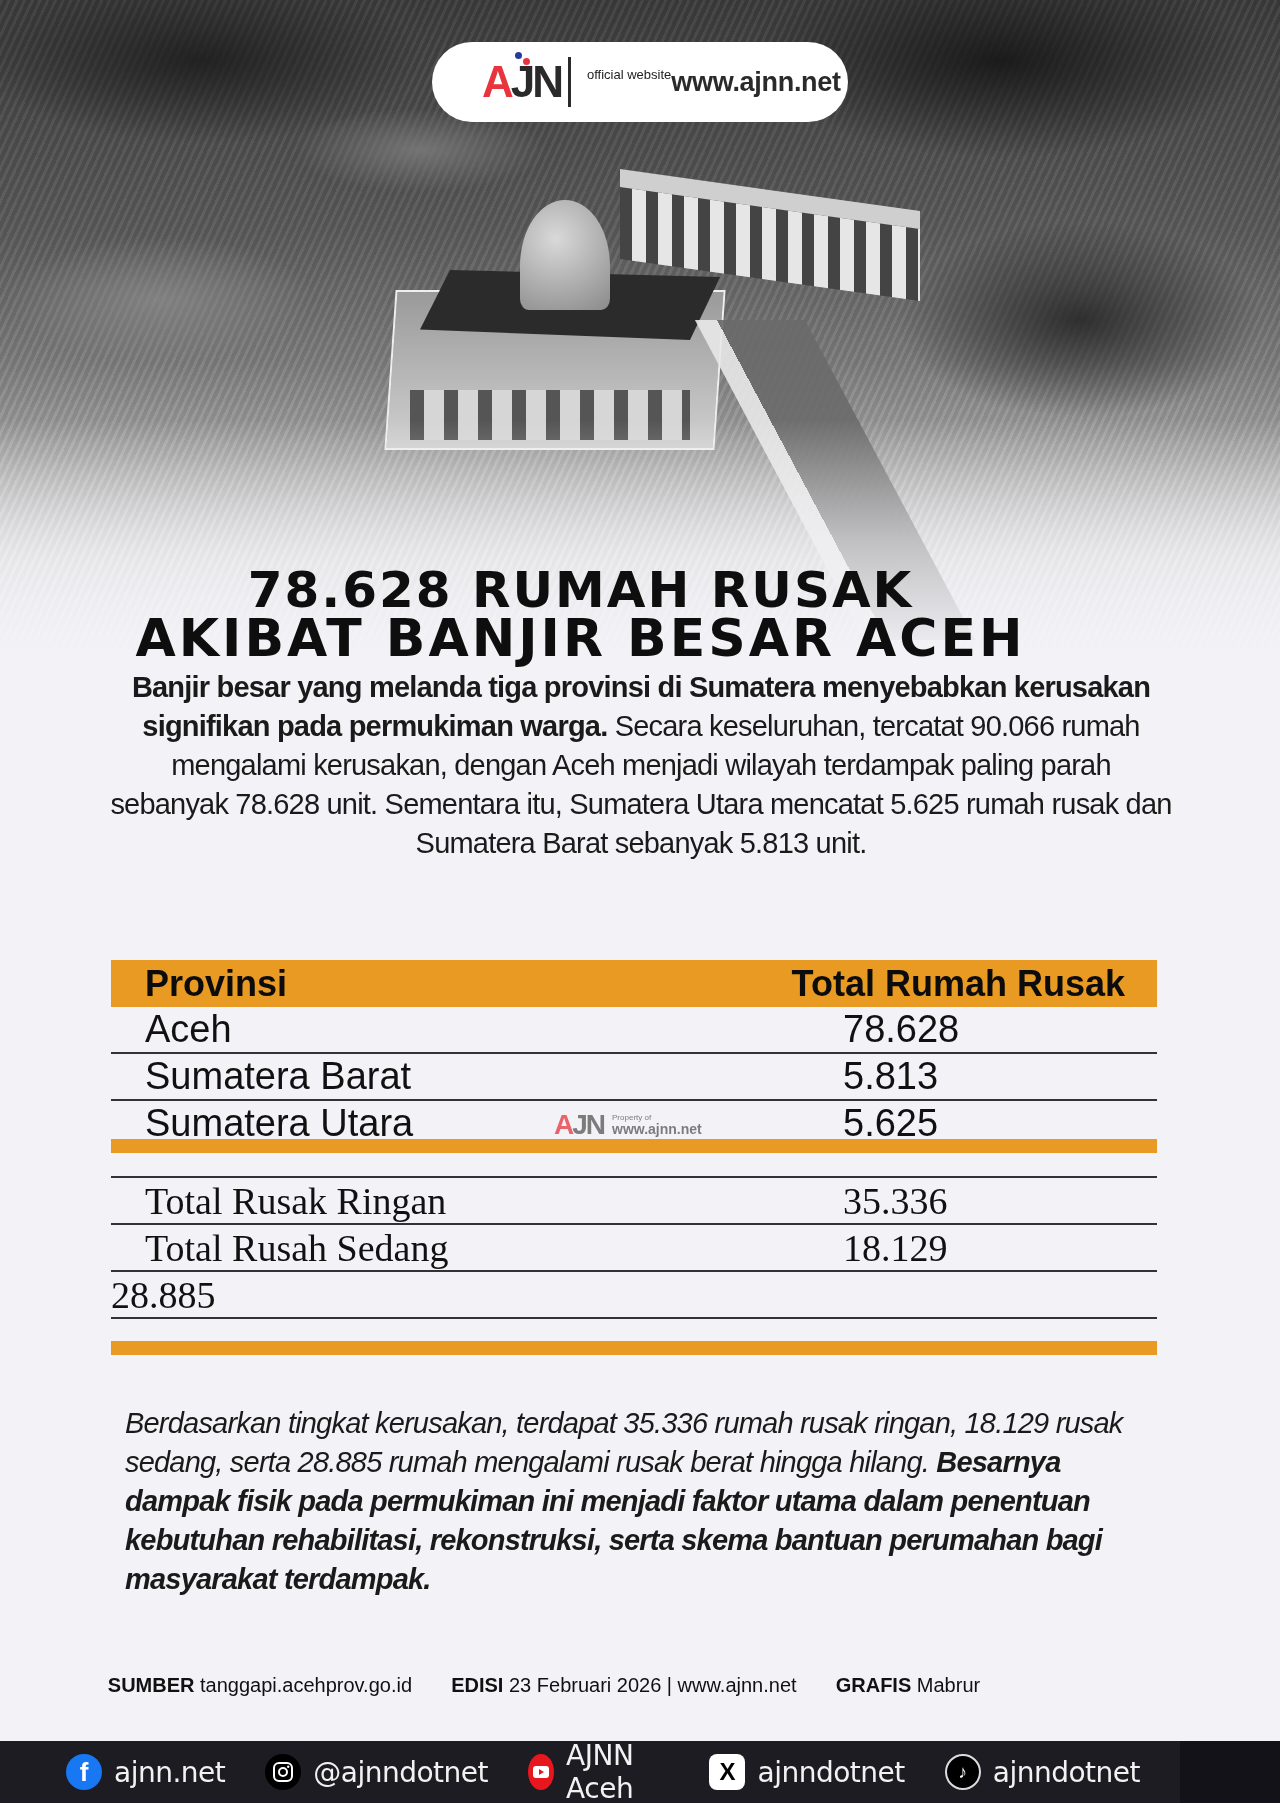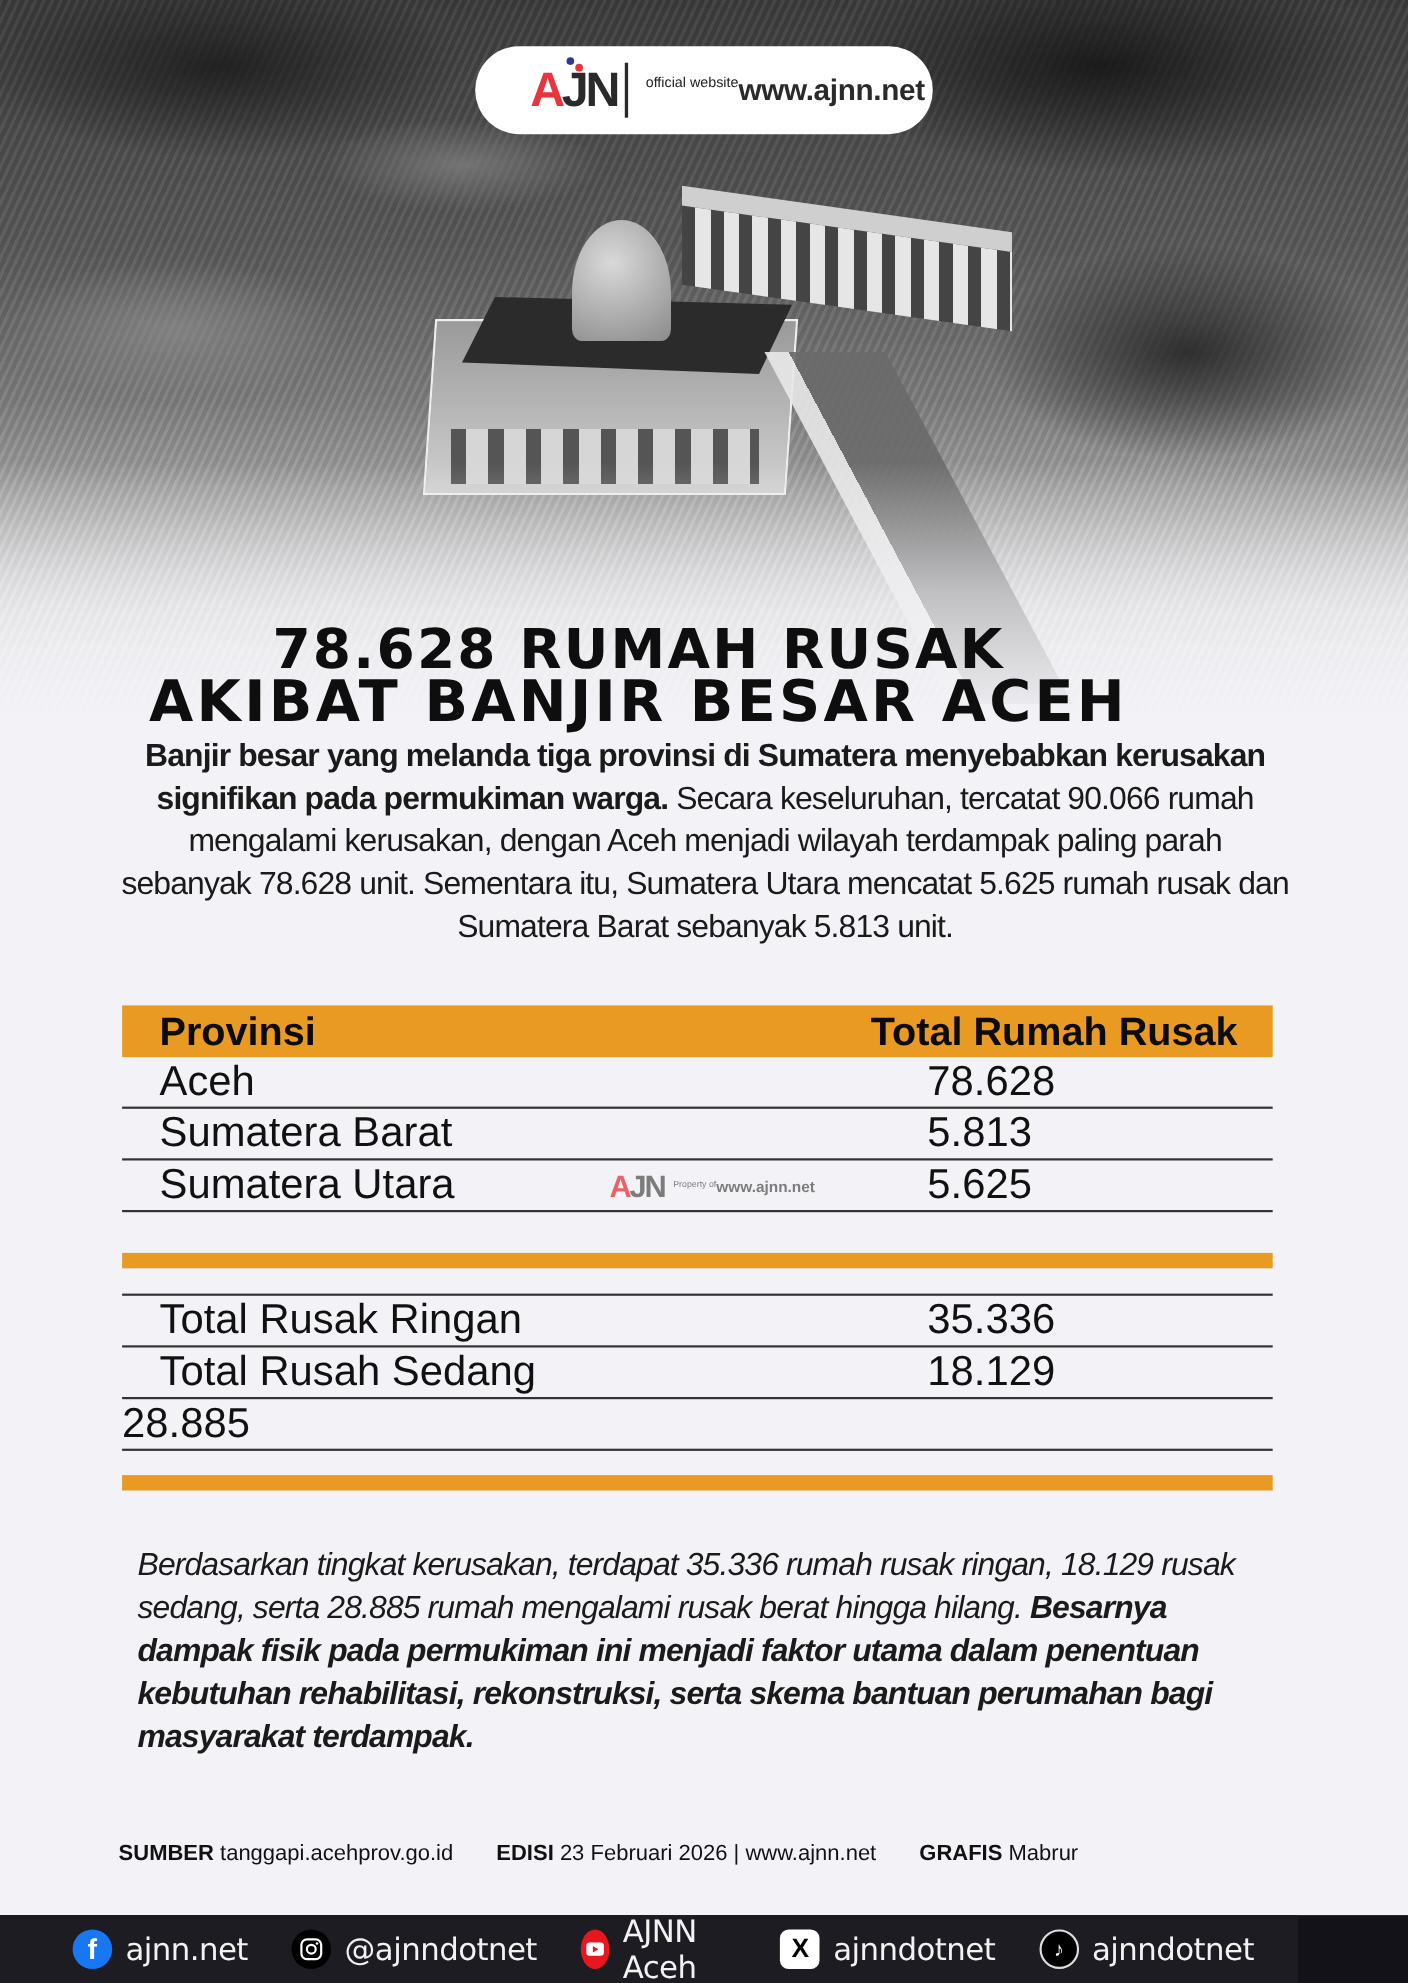--- a/index.html
+++ b/index.html
@@ -55,38 +55,38 @@
     font-family: "DejaVu Sans", sans-serif; font-weight: 700; color: #0e0e0e; }
   .headline .l1 { font-size: 50px; line-height: 46px; letter-spacing: 2px; }
   .headline .l2 { font-size: 52px; line-height: 50px; letter-spacing: 3px; }
 
   .intro { position: absolute; left: 110px; top: 668px; width: 1062px; text-align: center;
     font-size: 29px; line-height: 39px; color: #1a1a1a; letter-spacing: -.8px; }
   .intro b { font-weight: 700; }
 
   
   .table { position: absolute; left: 111px; width: 1046px; }
-  .t1 { top: 914px; }
+  .t1 { top: 960px; }
   .thead { height: 47px; background: #e89a22; display: flex; align-items: center; font-weight: 700; font-size: 36px; color: #0c0c0c; }
   .thead .c1 { padding-left: 34px; flex: 1; }
   .thead .c2 { padding-right: 32px; }
   .trow { height: 47px; display: flex; align-items: center; border-bottom: 2px solid #333; font-size: 38px; color: #111; position: relative; }
   .trow .c1 { padding-left: 34px; width: 732px; }
   .trow .c2 { }
   .watermark { position: absolute; left: 443px; top: 8px; display: flex; align-items: center; opacity: .75; }
   .watermark .wm-logo { font-weight: 700; font-size: 28px; color: #555; letter-spacing: -2px; }
   .watermark .wm-logo .a { color: #e8343d; }
-  .watermark .wm-text { margin-left: 8px; display: flex; flex-direction: row; }
+  .watermark .wm-text { margin-left: 8px; display: flex; flex-direction: column; }
   .watermark .wm-small { font-size: 8px; color: #555; line-height: 9px; }
   .watermark .wm-url { font-size: 14px; font-weight: 700; color: #555; line-height: 15px; }
 
   .orange-bar { position: absolute; left: 111px; width: 1046px; height: 14px; background: #e89a22; }
   .bar1 { top: 1139px; }
   .bar2 { top: 1341px; }
-  .t2 { top: 1176px; border-top: 2px solid #333; }
+  .t2 { top: 1176px; border-top: 2px solid #333; font-family: Liberation Serif, serif; }
 
   .outro { position: absolute; left: 125px; top: 1404px; width: 1030px; text-align: left;
     font-size: 29px; line-height: 39px; color: #1a1a1a; letter-spacing: -.8px; font-style: italic; }
   .outro b { font-weight: 700; }
 
   .credits { position: absolute; left: 0; top: 1674px; width: 1088px; text-align: center; font-size: 20px; color: #111; }
   .credits b { font-weight: 700; }
   .credits .gap { display: inline-block; width: 28px; }
 
   

